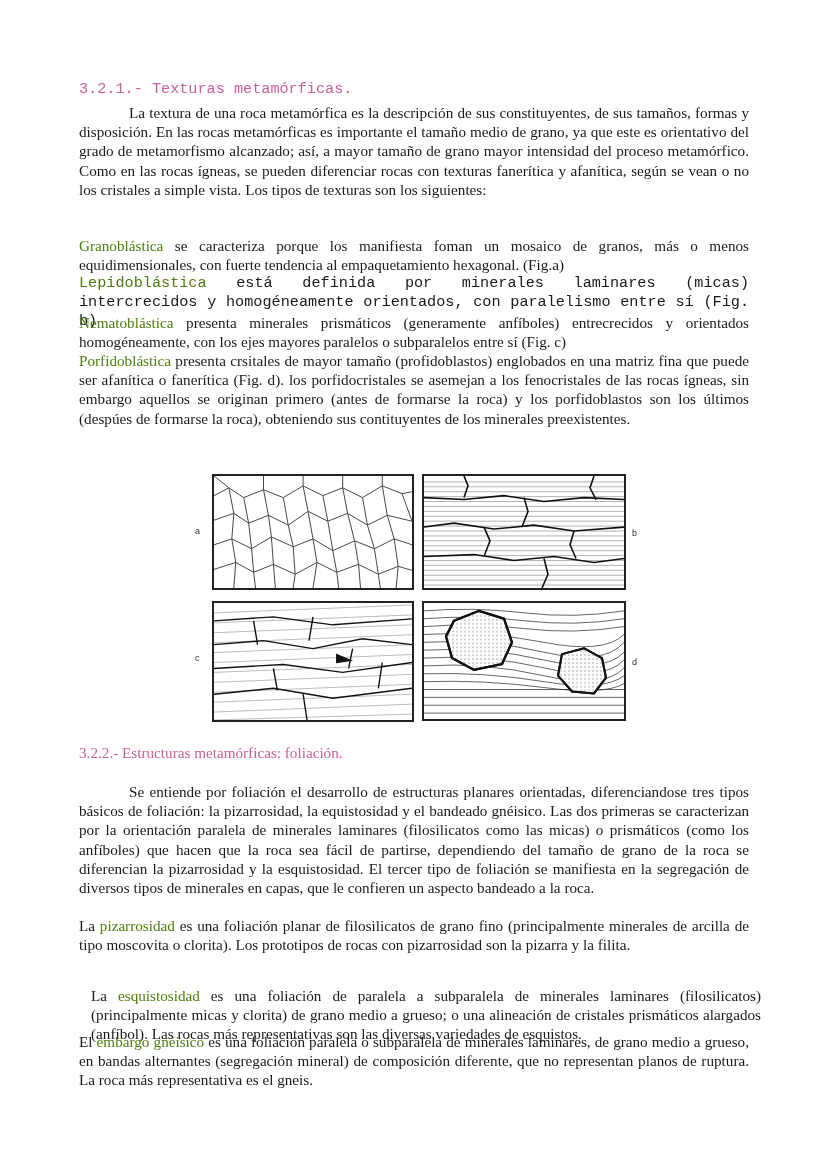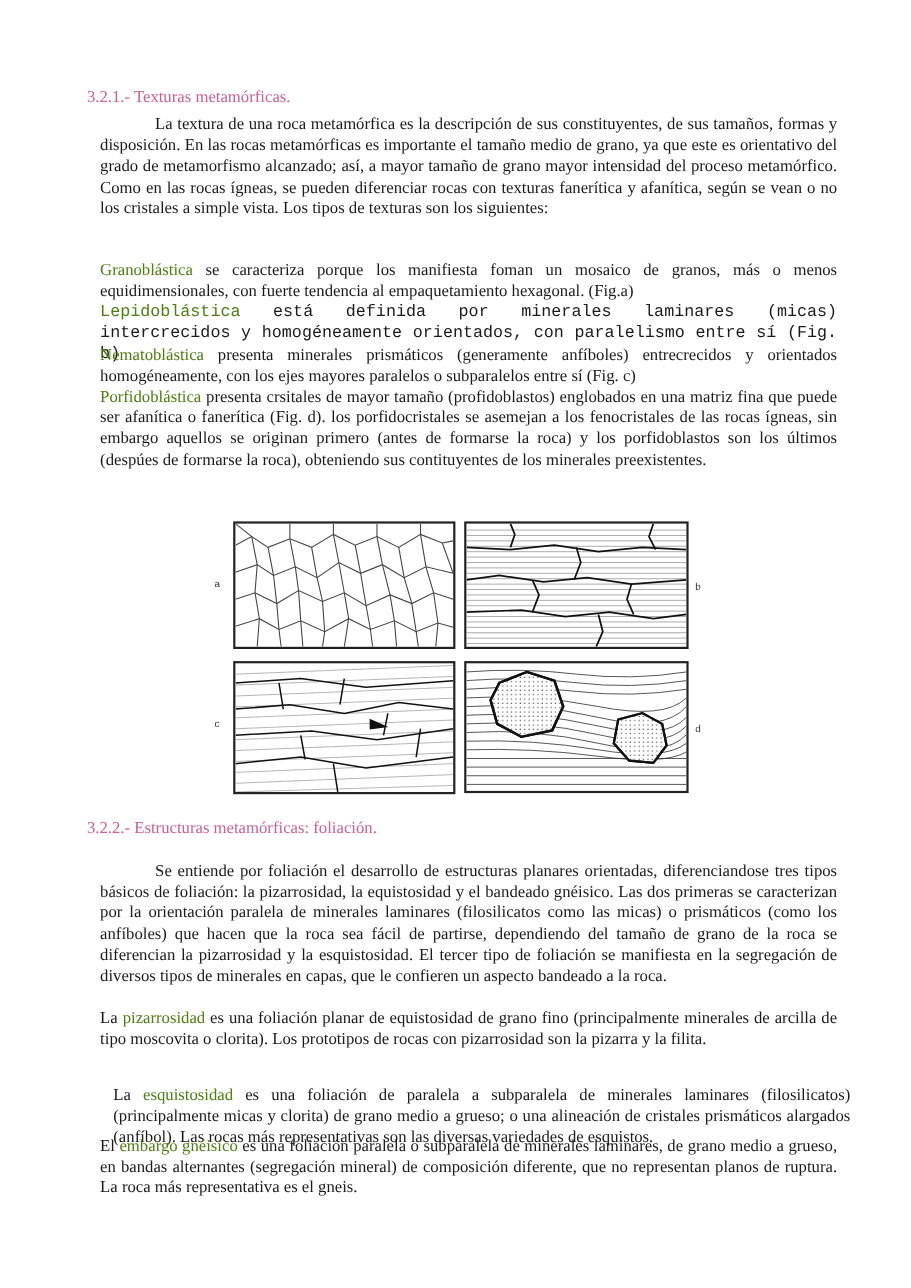--- a/index.html
+++ b/index.html
@@ -1,34 +1,34 @@
 <!DOCTYPE html>
 <html><head>
 <meta charset="utf-8">
 <style>
   html, body { margin: 0; padding: 0; background: #ffffff; }
   body { width: 828px; height: 1171px; position: relative; overflow: hidden;
          font-family: "Liberation Serif", "DejaVu Serif", serif; color: #1a1a1a; }
   .page { position: absolute; left: 79px; top: 0; width: 670px; }
   .heading { position: absolute; left: 0; font-size: 15.2px; color: #c8609a; white-space: nowrap; }
-  .para { position: absolute; left: 12px; width: 670px; font-size: 15.2px; line-height: 19.2px;
+  .para { position: absolute; left: 0; width: 670px; font-size: 15.2px; line-height: 19.2px;
           text-align: justify; }
   .para.indent { text-indent: 50px; }
   .term { color: #4d7c0f; }
   .fig { position: absolute; left: 110px; top: 470px; width: 460px; height: 255px; }
   .panel { position: absolute; border: 2px solid #222; background: #fff; overflow: hidden; }
   .panel svg { display: block; width: 100%; height: 100%; }
   .plabel { position: absolute; font-family: "Liberation Sans", sans-serif; font-size: 9px; color: #333; }
 </style>
 </head>
 <body>
 
 <div class="page">
 
-  <div class="heading" style="top:80px;">3.2.1.- Texturas metamórficas.</div>
+  <div class="heading" style="top:80px;font-family:Liberation Mono, monospace;">3.2.1.- Texturas metamórficas.</div>
 
   <p class="para indent" style="top:103px; margin:0;">La textura de una roca metamórfica es la descripción de sus constituyentes, de sus tamaños, formas y disposición. En las rocas metamórficas es importante el tamaño medio de grano, ya que este es orientativo del grado de metamorfismo alcanzado; así, a mayor tamaño de grano mayor intensidad del proceso metamórfico. Como en las rocas ígneas, se pueden diferenciar rocas con texturas fanerítica y afanítica, según se vean o no los cristales a simple vista. Los tipos de texturas son los siguientes:</p>
 
   <p class="para" style="top:236px; margin:0;"><span class="term">Granoblástica</span><span> se caracteriza porque los manifiesta foman un mosaico de granos, más o menos equidimensionales, con fuerte tendencia al empaquetamiento hexagonal. (Fig.a)</span></p>
 
   <p class="para" style="top:274px; margin:0;font-family:Liberation Mono, monospace;"><span class="term">Lepidoblástica</span><span> está definida por minerales laminares (micas) intercrecidos y homogéneamente orientados, con paralelismo entre sí (Fig. b)</span></p>
 
   <p class="para" style="top:313px; margin:0;"><span class="term">Nematoblástica</span><span> presenta minerales prismáticos (generamente anfíboles) entrecrecidos y orientados homogéneamente, con los ejes mayores paralelos o subparalelos entre sí (Fig. c)</span></p>
 
   <p class="para" style="top:351px; margin:0;"><span class="term">Porfidoblástica</span><span> presenta crsitales de mayor tamaño (profidoblastos) englobados en una matriz fina que puede ser afanítica o fanerítica (Fig. d). los porfidocristales se asemejan a los fenocristales de las rocas ígneas, sin embargo aquellos se originan primero (antes de formarse la roca) y los porfidoblastos son los últimos (despúes de formarse la roca), obteniendo sus contituyentes de los minerales preexistentes.</span></p>
@@ -104,19 +104,19 @@
         <path d="M138,52 L160,46 L178,56 L182,76 L170,92 L148,90 L134,74 Z" fill="url(#dots)" stroke="#111" stroke-width="2"></path>
       </svg>
     </div>
     <div class="plabel" style="left:443px; top:187px;">d</div>
   </div>
 
   <div class="heading" style="top:744px;">3.2.2.- Estructuras metamórficas: foliación.</div>
 
   <p class="para indent" style="top:782px; margin:0;">Se entiende por foliación el desarrollo de estructuras planares orientadas, diferenciandose tres tipos básicos de foliación: la pizarrosidad, la equistosidad y el bandeado gnéisico. Las dos primeras se caracterizan por la orientación paralela de minerales laminares (filosilicatos como las micas) o prismáticos (como los anfíboles) que hacen que la roca sea fácil de partirse, dependiendo del tamaño de grano de la roca se diferencian la pizarrosidad y la esquistosidad. El tercer tipo de foliación se manifiesta en la segregación de diversos tipos de minerales en capas, que le confieren un aspecto bandeado a la roca.</p>
 
-  <p class="para" style="top:916px; margin:0;"><span>La </span><span class="term">pizarrosidad</span><span> es una foliación planar de equistosidad de grano fino (principalmente minerales de arcilla de tipo moscovita o clorita). Los prototipos de rocas con pizarrosidad son la pizarra y la filita.</span></p>
+  <p class="para" style="top:916px; margin:0;"><span>La </span><span class="term">pizarrosidad</span><span> es una foliación planar de filosilicatos de grano fino (principalmente minerales de arcilla de tipo moscovita o clorita). Los prototipos de rocas con pizarrosidad son la pizarra y la filita.</span></p>
 
   <p class="para" style="top:974px; margin:12px;"><span>La </span><span class="term">esquistosidad</span><span> es una foliación de paralela a subparalela de minerales laminares (filosilicatos) (principalmente micas y clorita) de grano medio a grueso; o una alineación de cristales prismáticos alargados (anfíbol). Las rocas más representativas son las diversas variedades de esquistos.</span></p>
 
   <p class="para" style="top:1032px; margin:0;"><span>El </span><span class="term">embargo gnéisico</span><span> es una foliación paralela o subparalela de minerales laminares, de grano medio a grueso, en bandas alternantes (segregación mineral) de composición diferente, que no representan planos de ruptura. La roca más representativa es el gneis.</span></p>
 
 </div>
 
 </body></html>

